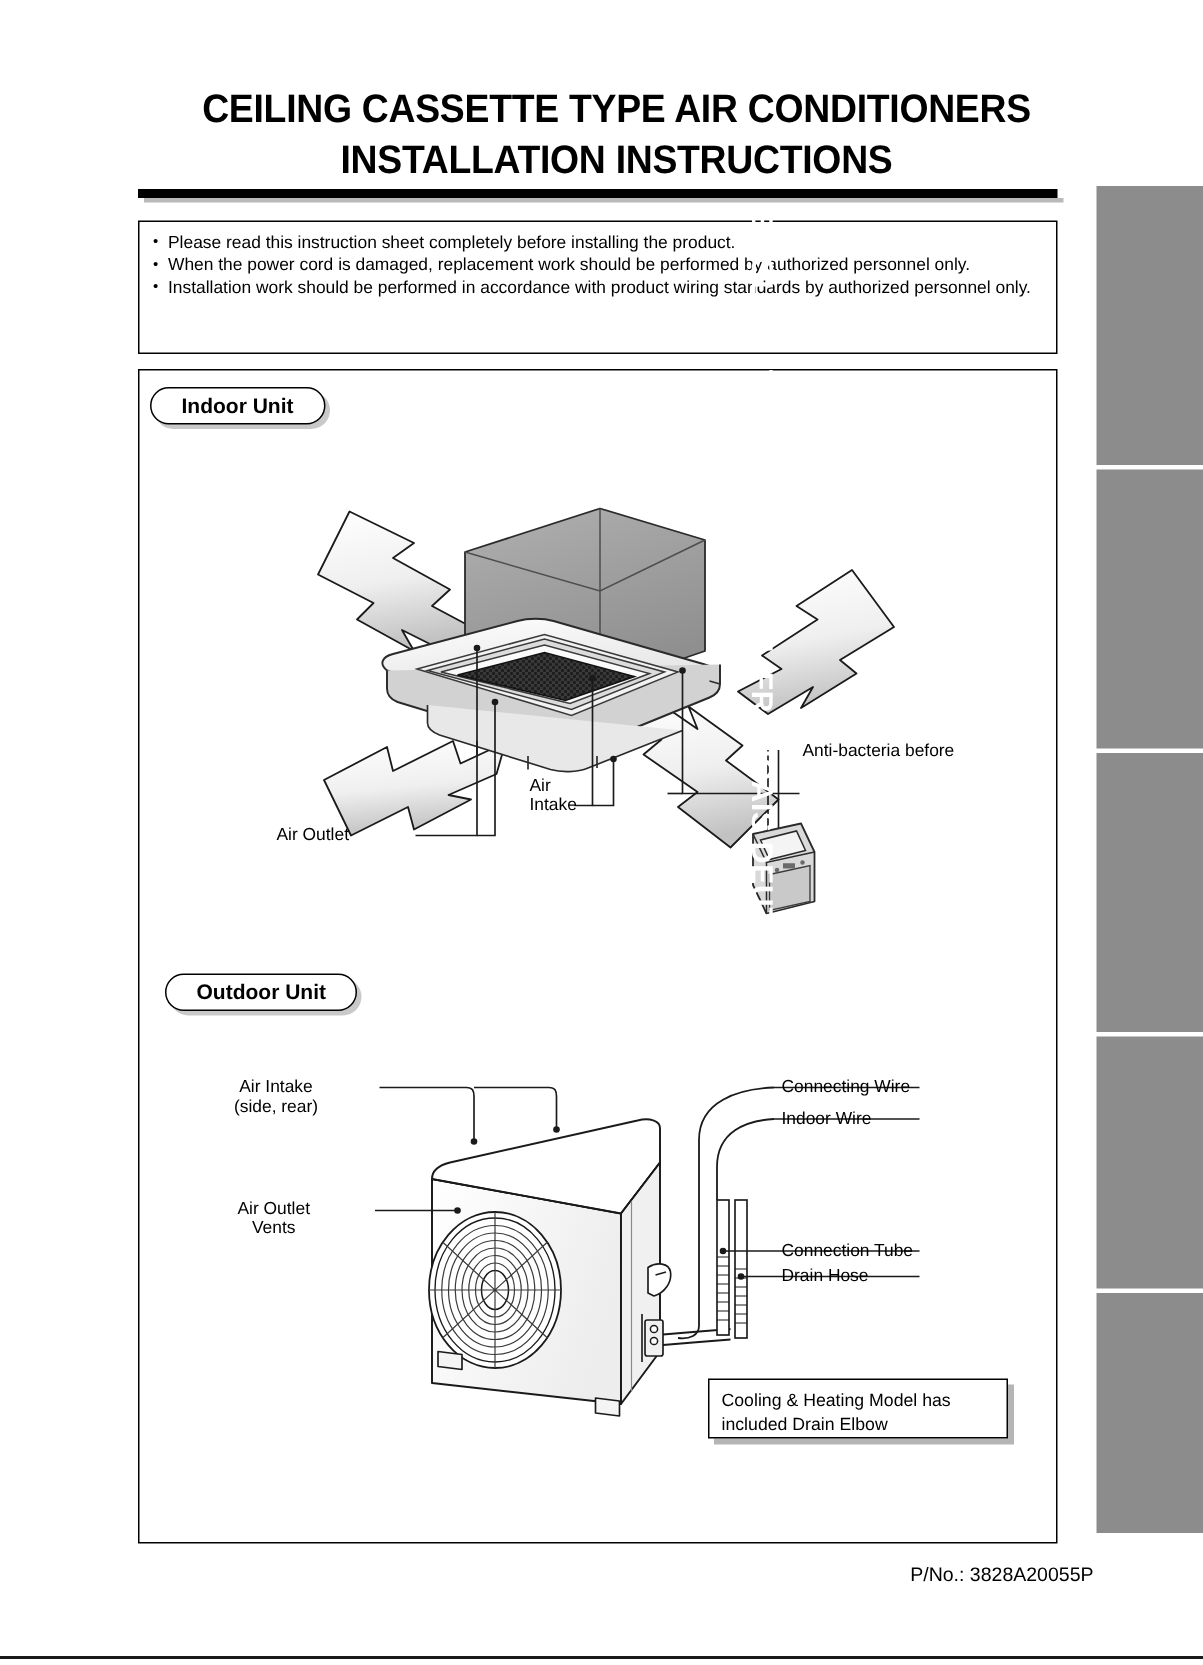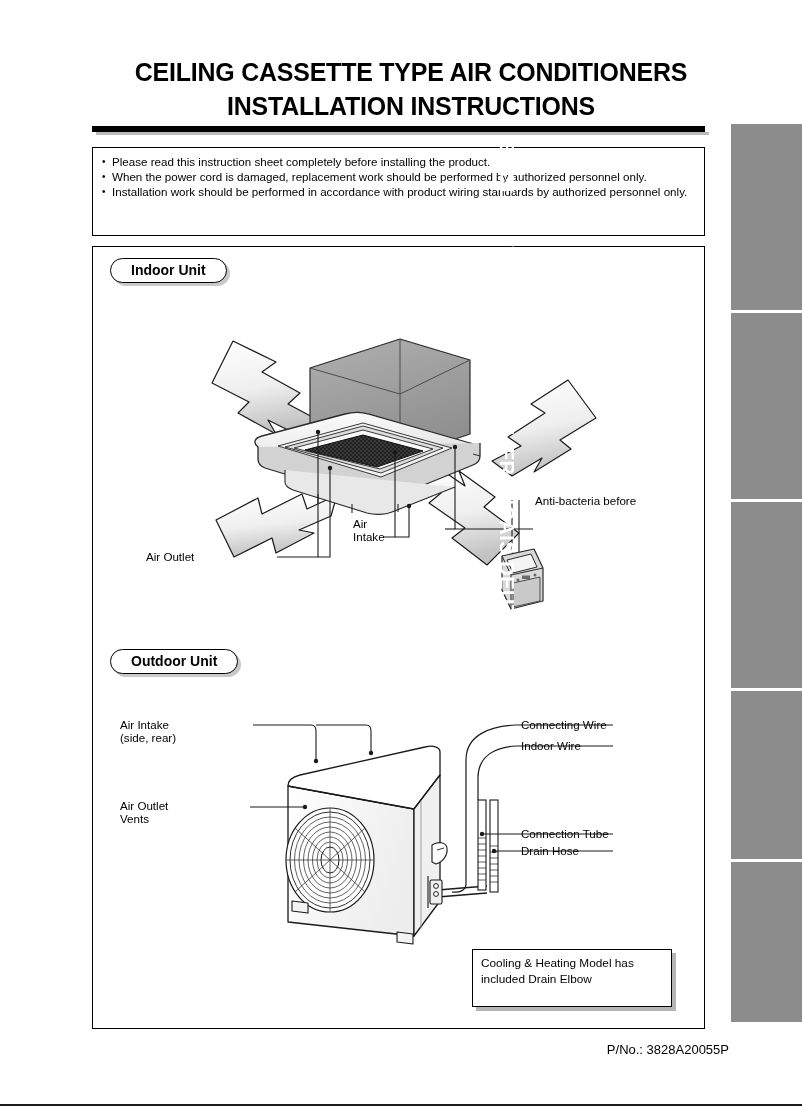--- a/index.html
+++ b/index.html
@@ -84,37 +84,37 @@
     position: absolute;
     border: 1.6px solid #000;
     border-radius: 14px;
     background: #fff;
     font-size: 14px;
     font-weight: bold;
     padding: 3px 20px 4px 20px;
     box-shadow: 3px 3px 0 #c9c9c9;
     white-space: nowrap;
   }
-  #pill-indoor  { left: 110px; top: 258px; }
+  #pill-indoor  { left: 100px; top: 258px; }
   #pill-outdoor { left: 110px; top: 649px; }
 
   
   .callout {
     position: absolute;
     font-size: 11.6px;
     line-height: 13.4px;
     white-space: nowrap;
   }
-  .callout.right-al { text-align: left; }
+  .callout.right-al { text-align: center; }
 
   
   #note-box {
     position: absolute;
-    left: 472px; top: 949px;
-    width: 200px; height: 58px;
+    left: 472px; top: 919px;
+    width: 200px; height: 40px;
     border: 1.6px solid #000;
     background: #fff;
     box-sizing: border-box;
     padding: 6px 8px;
     box-shadow: 4px 4px 0 #b5b5b5;
     font-size: 11.8px;
     line-height: 15.5px;
   }
 
   

